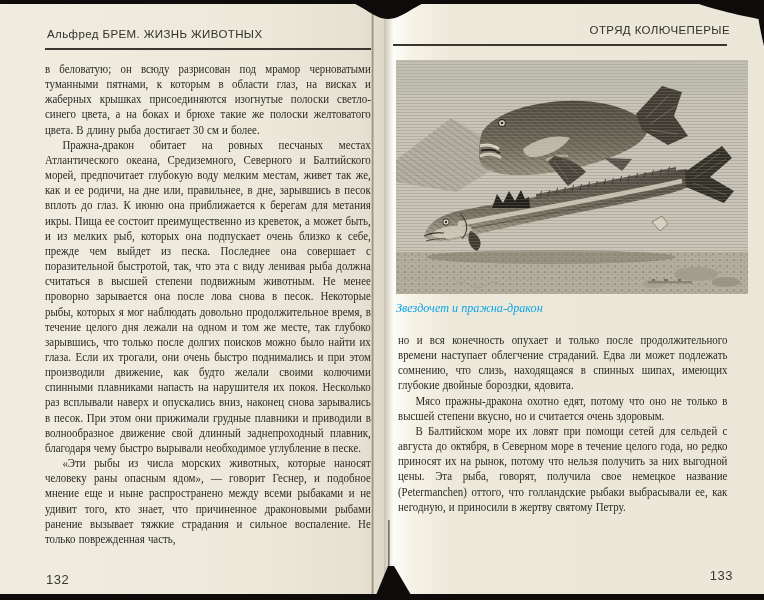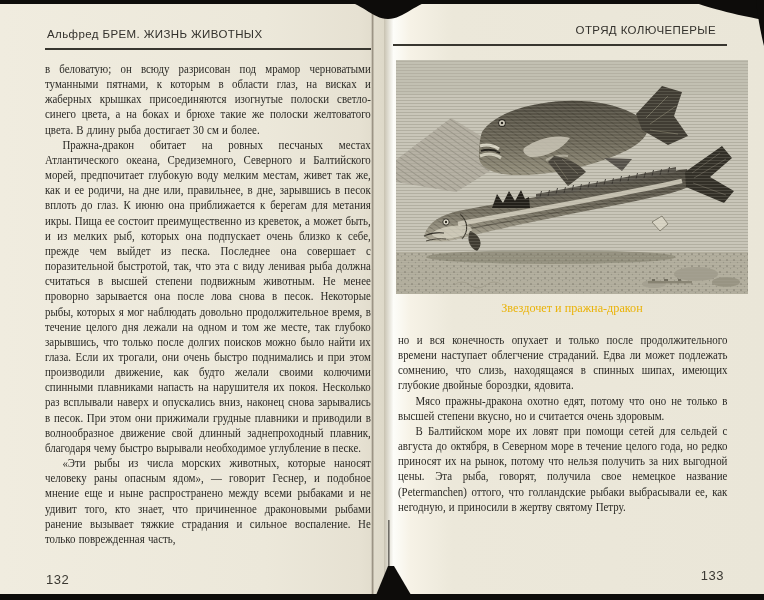--- a/index.html
+++ b/index.html
@@ -25,21 +25,21 @@
     background:linear-gradient(90deg,rgba(70,58,44,0),rgba(70,58,44,.45),rgba(70,58,44,.1));
   }
 
   
   .running-head{
     position:absolute;top:24px;
     font-family:"Liberation Sans","DejaVu Sans",sans-serif;
     font-size:11.5px;letter-spacing:.4px;color:#33312c;white-space:nowrap;
   }
   .head-left{left:47px;}
-  .head-right{right:48px;text-align:center;margin-left:36px;}
+  .head-right{right:34px;text-align:center;margin-left:36px;}
   .head-rule{position:absolute;top:44px;height:2px;background:#38362f;}
   .rule-left{left:45px;width:326px;}
   .rule-right{left:393px;width:334px;}
 
   
   .body-text{
     position:absolute;
     font-size:12.1px;line-height:15.15px;color:#2b2a26;
     text-align:justify;
     transform:scaleX(.9);transform-origin:left top;
@@ -48,31 +48,31 @@
   .text-left{left:45px;top:58px;width:362px;}
   .text-right{left:398px;top:333px;width:366px;}
   .body-text p{margin:0;}
   .body-text p.indent{text-indent:1.6em;}
 
   
   .figure{position:absolute;left:396px;top:60px;width:352px;height:234px;}
   .figure svg{display:block;}
   .fig-caption{
     position:absolute;left:396px;top:301px;width:352px;
-    text-align:center;font-size:12.2px;color:#eab308;
+    font-style:italic;font-size:12.2px;color:#0ea5e9;
   }
 
   
   .folio{
     position:absolute;top:560px;
     font-family:"Liberation Sans","DejaVu Sans",sans-serif;
     font-size:13px;color:#3a3832;letter-spacing:.5px;margin-top:8px;
   }
   .folio-left{left:46px;}
-  .folio-right{right:40px;}
+  .folio-right{right:31px;}
 
   
   .edge-overlay{position:absolute;left:0;top:0;pointer-events:none;}
 </style>
 </head>
 <body>
 
 <div class="scan">
 
   <div class="page page-left">

